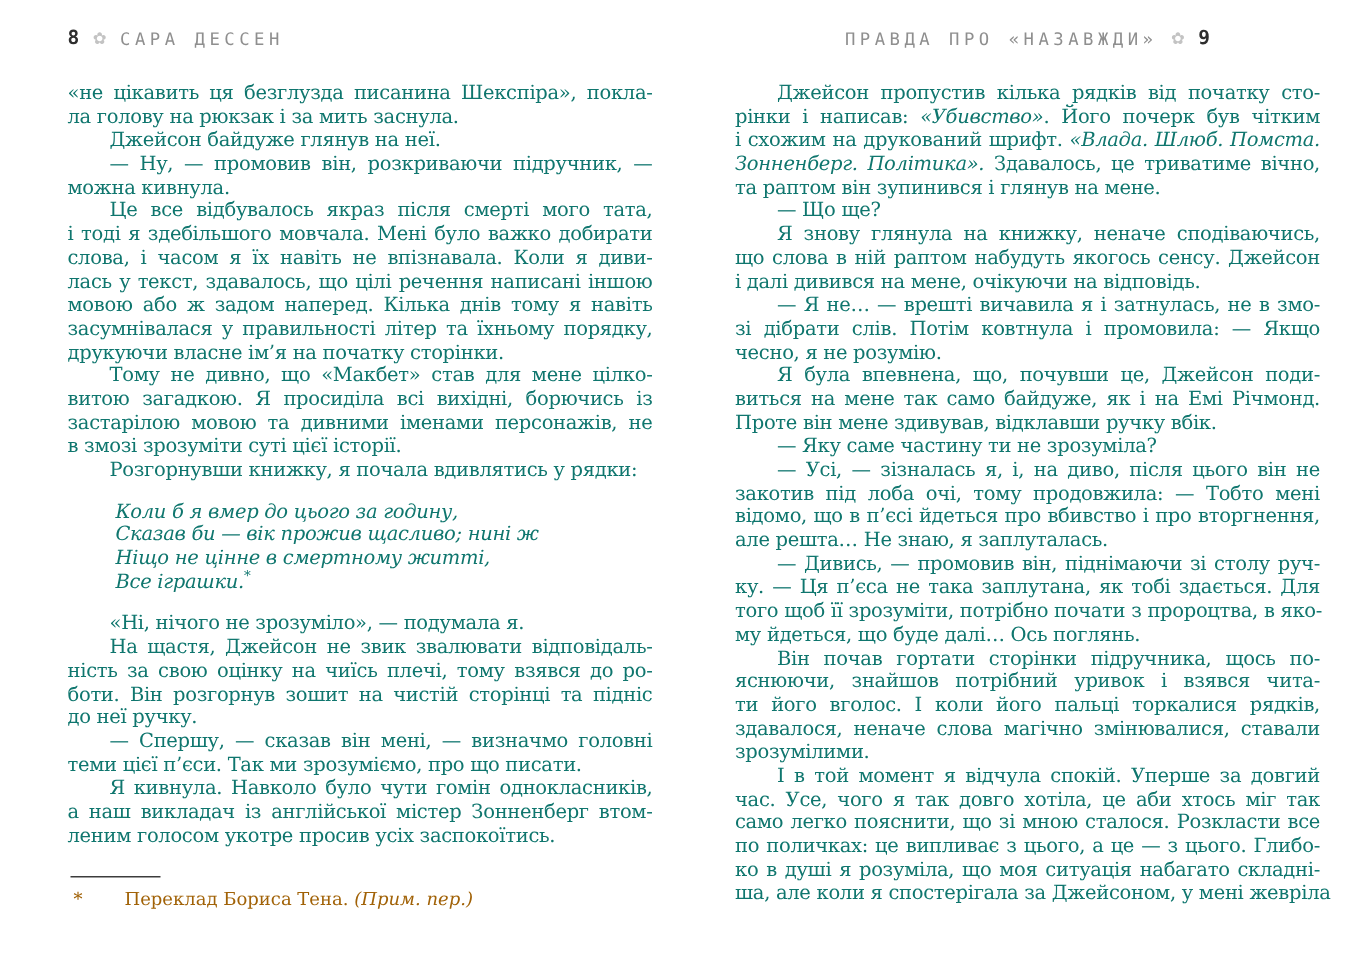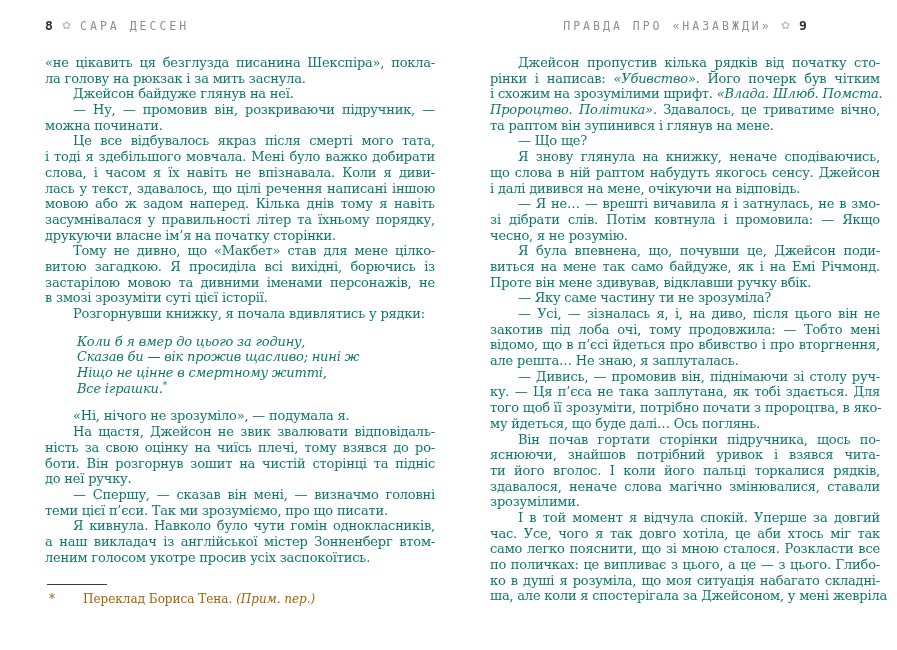--- a/index.html
+++ b/index.html
@@ -80,21 +80,21 @@
     <div class="text-col" id="left-col">
         <div class="block paragraph">
           <div class="line"><span>«не цікавить ця безглузда писанина Шекспіра», покла-</span></div>
           <div class="line last"><span>ла голову на рюкзак і за мить заснула.</span></div>
         </div>
         <div class="block paragraph">
           <div class="line last first-indent"><span>Джейсон байдуже глянув на неї.</span></div>
         </div>
         <div class="block paragraph">
           <div class="line first-indent"><span>— Ну, — промовив він, розкриваючи підручник, —</span></div>
-          <div class="line last"><span>можна починати.</span></div>
+          <div class="line last"><span>можна кивнула.</span></div>
         </div>
         <div class="block paragraph">
           <div class="line first-indent"><span>Це все відбувалось якраз після смерті мого тата,</span></div>
           <div class="line"><span>і тоді я здебільшого мовчала. Мені було важко добирати</span></div>
           <div class="line"><span>слова, і часом я їх навіть не впізнавала. Коли я диви-</span></div>
           <div class="line"><span>лась у текст, здавалось, що цілі речення написані іншою</span></div>
           <div class="line"><span>мовою або ж задом наперед. Кілька днів тому я навіть</span></div>
           <div class="line"><span>засумнівалася у правильності літер та їхньому порядку,</span></div>
           <div class="line last"><span>друкуючи власне ім’я на початку сторінки.</span></div>
         </div>
@@ -145,22 +145,22 @@
     <div class="running-head align-right">
       <span class="head-title">ПРАВДА ПРО «НАЗАВЖДИ»</span>
       <span class="ornament">✿</span>
       <span class="pagenum">9</span>
     </div>
 
     <div class="text-col" id="right-col">
         <div class="block paragraph">
           <div class="line first-indent"><span>Джейсон пропустив кілька рядків від початку сто-</span></div>
           <div class="line"><span>рінки і написав: </span><span class="it">«Убивство»</span><span>. Його почерк був чітким</span></div>
-          <div class="line"><span>і схожим на зрозумілими шрифт. </span><span class="it">«Влада. Шлюб. Помста.</span></div>
-          <div class="line"><span class="it">Пророцтво. Політика».</span><span> Здавалось, це триватиме вічно,</span></div>
+          <div class="line"><span>і схожим на друкований шрифт. </span><span class="it">«Влада. Шлюб. Помста.</span></div>
+          <div class="line"><span class="it">Зонненберг. Політика».</span><span> Здавалось, це триватиме вічно,</span></div>
           <div class="line last"><span>та раптом він зупинився і глянув на мене.</span></div>
         </div>
         <div class="block paragraph">
           <div class="line last first-indent"><span>— Що ще?</span></div>
         </div>
         <div class="block paragraph">
           <div class="line first-indent"><span>Я знову глянула на книжку, неначе сподіваючись,</span></div>
           <div class="line"><span>що слова в ній раптом набудуть якогось сенсу. Джейсон</span></div>
           <div class="line last"><span>і далі дивився на мене, очікуючи на відповідь.</span></div>
         </div>

